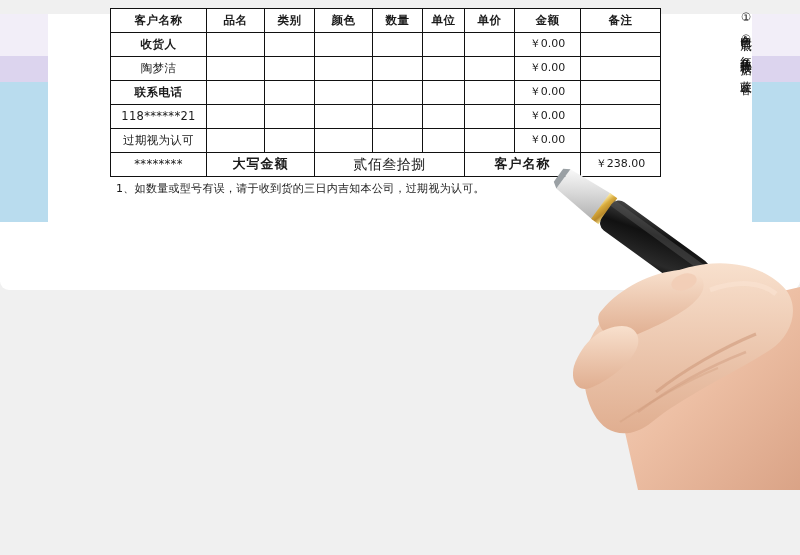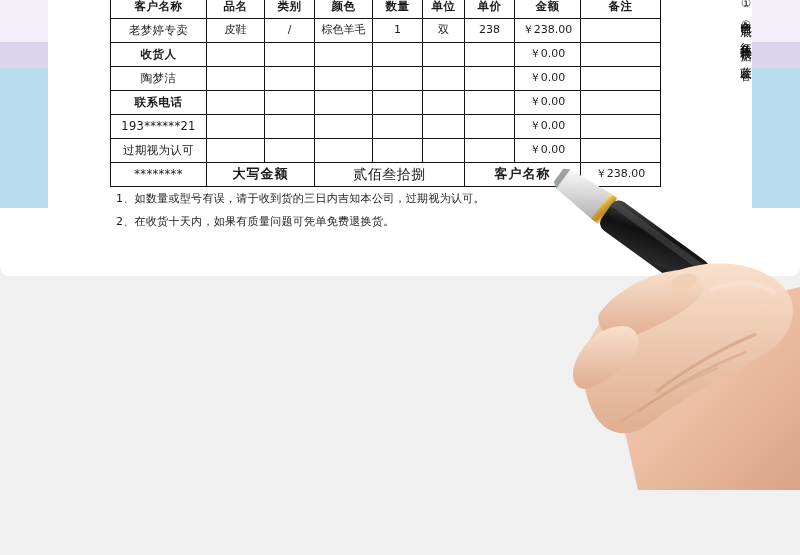--- a/index.html
+++ b/index.html
@@ -18,21 +18,21 @@
   
   #page-root {
     position: absolute;
     left: 0; top: 0;
     width: 800px; height: 555px;
   }
 
   .paper {
     position: absolute;
     left: 0;
-    top: 0;
+    top: 14px;
     width: 800px;
     height: 276px;
     background: #ffffff;
     border-radius: 9px;
   }
 
   
   .band {
     position: absolute;
     top: 0;
@@ -192,31 +192,20 @@
           <td class="head">品名</td>
           <td class="head">类别</td>
           <td class="head">颜色</td>
           <td class="head">数量</td>
           <td class="head">单位</td>
           <td class="head">单价</td>
           <td class="head">金额</td>
           <td class="head">备注</td>
         </tr>
 
-        <tr>
-          <td class="left-value">老梦婷专卖</td>
-          <td>皮鞋</td>
-          <td>/</td>
-          <td>棕色羊毛</td>
-          <td>1</td>
-          <td>双</td>
-          <td>238</td>
-          <td class="money">￥238.00</td>
-          <td></td>
-        </tr>
 
         <tr>
           <td class="left-label">收货人</td>
           <td></td>
           <td></td>
           <td></td>
           <td></td>
           <td></td>
           <td></td>
           <td class="money">￥0.00</td>
@@ -241,21 +230,21 @@
           <td></td>
           <td></td>
           <td></td>
           <td></td>
           <td></td>
           <td class="money">￥0.00</td>
           <td></td>
         </tr>
 
         <tr>
-          <td class="left-value">193******21</td>
+          <td class="left-value">118******21</td>
           <td></td>
           <td></td>
           <td></td>
           <td></td>
           <td></td>
           <td></td>
           <td class="money">￥0.00</td>
           <td></td>
         </tr>
 
@@ -277,21 +266,20 @@
           <td class="total-label" colspan="2">大写金额</td>
           <td class="total-words" colspan="3">贰佰叁拾捌</td>
           <td class="total-label" colspan="2">客户名称</td>
           <td class="money">￥238.00</td>
         </tr>
       </tbody>
         </table>
 
       <div class="notes">
         <div>1、如数量或型号有误，请于收到货的三日内吉知本公司，过期视为认可。</div>
-        <div>2、在收货十天内，如果有质量问题可凭单免费退换货。</div>
       </div>
     </div>
 
     <div class="vnote">①白色留底①红色收款收据③蓝联客</div>
 
   </div>
 
   <div class="hand-layer">
     <svg width="360" height="330" viewBox="0 0 360 330" xmlns="http://www.w3.org/2000/svg">
       <defs>

